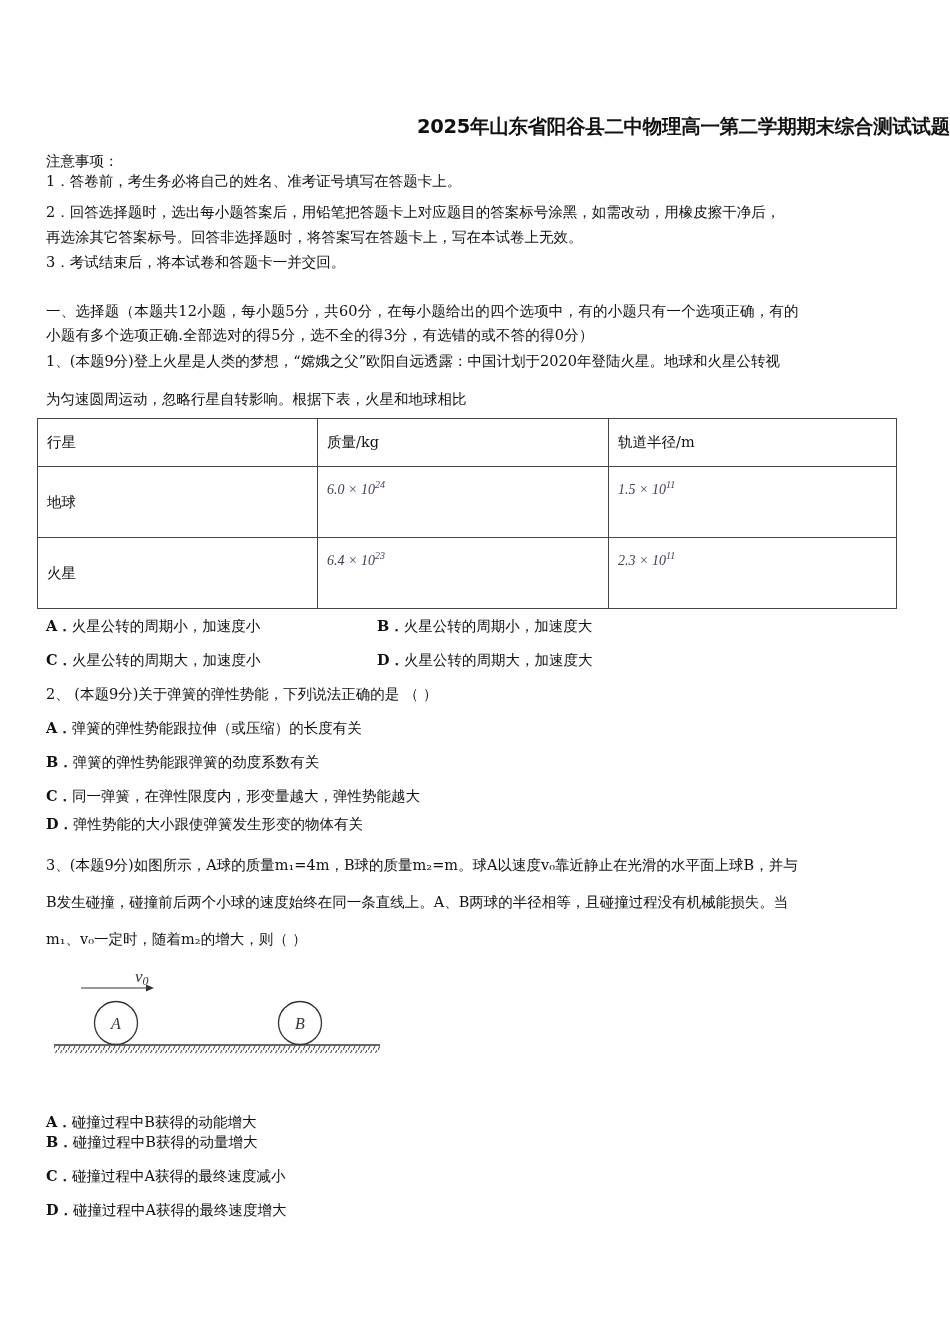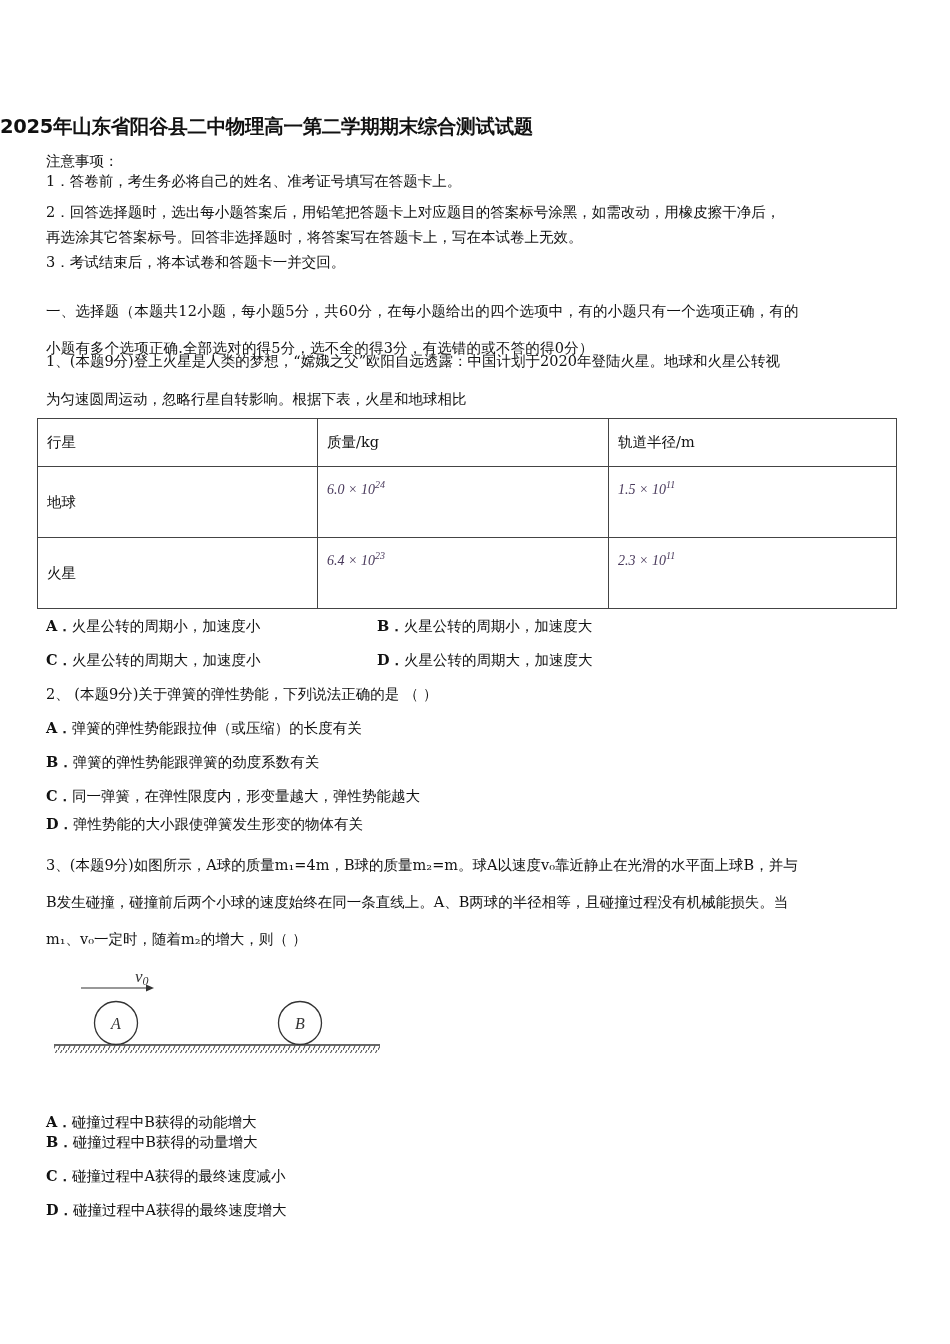--- a/index.html
+++ b/index.html
@@ -3,21 +3,21 @@
 <meta charset="utf-8">
 <style>
   html, body { margin: 0; padding: 0; background: #ffffff; }
   body {
     width: 950px; height: 1344px; position: relative; overflow: hidden;
     font-family: "DejaVu Serif", "Liberation Serif", serif;
     color: #111111;
   }
   .abs { position: absolute; }
   .title {
-    left: 0; width: 950px; top: 113px; text-align: left;
+    left: 0; width: 950px; top: 113px; text-align: right;
     font-family: "DejaVu Sans", "Liberation Sans", sans-serif;
     font-weight: bold; font-size: 19.5px; letter-spacing: -0.3px;
   }
   .line {
     left: 46px; font-size: 14.5px; white-space: nowrap; line-height: 20px;
   }
   .sec { letter-spacing: 0.2px; }
   table.planets {
     position: absolute; left: 37px; top: 418px; width: 860px;
     border-collapse: collapse; font-size: 14.5px; border-radius: 27px;
@@ -46,21 +46,21 @@
 <div>
   <div class="abs line" style="top:151px">注意事项：</div>
   <div class="abs line" style="top:171px">1．答卷前，考生务必将自己的姓名、准考证号填写在答题卡上。</div>
   <div class="abs line" style="top:202px">2．回答选择题时，选出每小题答案后，用铅笔把答题卡上对应题目的答案标号涂黑，如需改动，用橡皮擦干净后，</div>
   <div class="abs line" style="top:227px">再选涂其它答案标号。回答非选择题时，将答案写在答题卡上，写在本试卷上无效。</div>
   <div class="abs line" style="top:252px">3．考试结束后，将本试卷和答题卡一并交回。</div>
 </div>
 
 <div>
   <div class="abs line sec" style="top:301px">一、选择题（本题共12小题，每小题5分，共60分，在每小题给出的四个选项中，有的小题只有一个选项正确，有的</div>
-  <div class="abs line sec" style="top:338px">小题有多个选项正确.全部选对的得5分，选不全的得3分，有选错的或不答的得0分）</div>
+  <div class="abs line sec" style="top:325px">小题有多个选项正确.全部选对的得5分，选不全的得3分，有选错的或不答的得0分）</div>
 </div>
 
 <div>
   <div class="abs line" style="top:351px">1、(本题9分)登上火星是人类的梦想，“嫦娥之父”欧阳自远透露：中国计划于2020年登陆火星。地球和火星公转视</div>
   <div class="abs line" style="top:389px">为匀速圆周运动，忽略行星自转影响。根据下表，火星和地球相比</div>
 
   <table class="planets">
     <tbody>
         <tr class="head">
       <td class="c1">行星</td>

